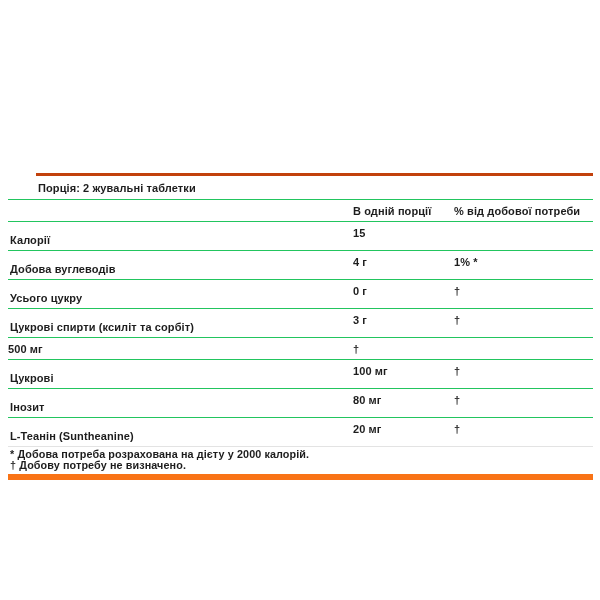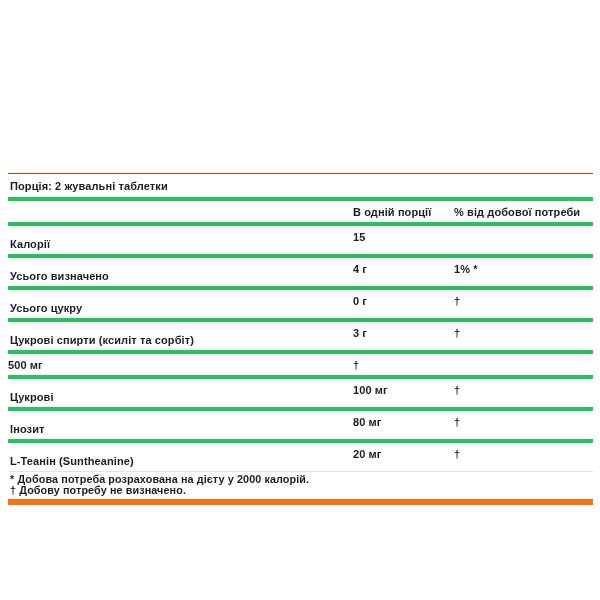--- a/index.html
+++ b/index.html
@@ -20,29 +20,30 @@
   .facts {
     position: absolute;
     left: 8px;
     top: 173px;
     width: 585px;
     color: #1d1d1d;
     font-weight: bold;
     font-size: 11px;
   }
   .serving {
-    border-top: 1px solid #c2410c;
+    border-top: 3px solid #c2410c;
     padding: 6px 2px 5px 2px;
     line-height: 12px;
     letter-spacing: 0.1px;
+    margin-left: 28px;
   }
   .row {
     display: grid;
     grid-template-columns: 345px 101px auto;
-    border-top: 4px solid #22c55e;
+    border-top: 1px solid #22c55e;
     padding: 5px 0 4px 0;
     line-height: 12px;
     letter-spacing: 0.1px;
   }
   .row .c1 { padding-left: 2px; margin-top: 7px; }
   .footnotes {
     border-top: 1px solid #e3e3e3;
     border-bottom: 6px solid #f97316;
     padding: 2px 2px 3px 2px;
     font-size: 10.8px;
@@ -64,21 +65,21 @@
       <div class="c3">% від добової потреби</div>
     </div>
 
     <div class="row">
       <div class="c1">Калорії</div>
       <div class="c2">15</div>
       <div class="c3"></div>
     </div>
 
     <div class="row">
-      <div class="c1">Усього визначено</div>
+      <div class="c1">Добова вуглеводів</div>
       <div class="c2">4 г</div>
       <div class="c3">1% *</div>
     </div>
 
     <div class="row">
       <div class="c1">Усього цукру</div>
       <div class="c2">0 г</div>
       <div class="c3">†</div>
     </div>
 

